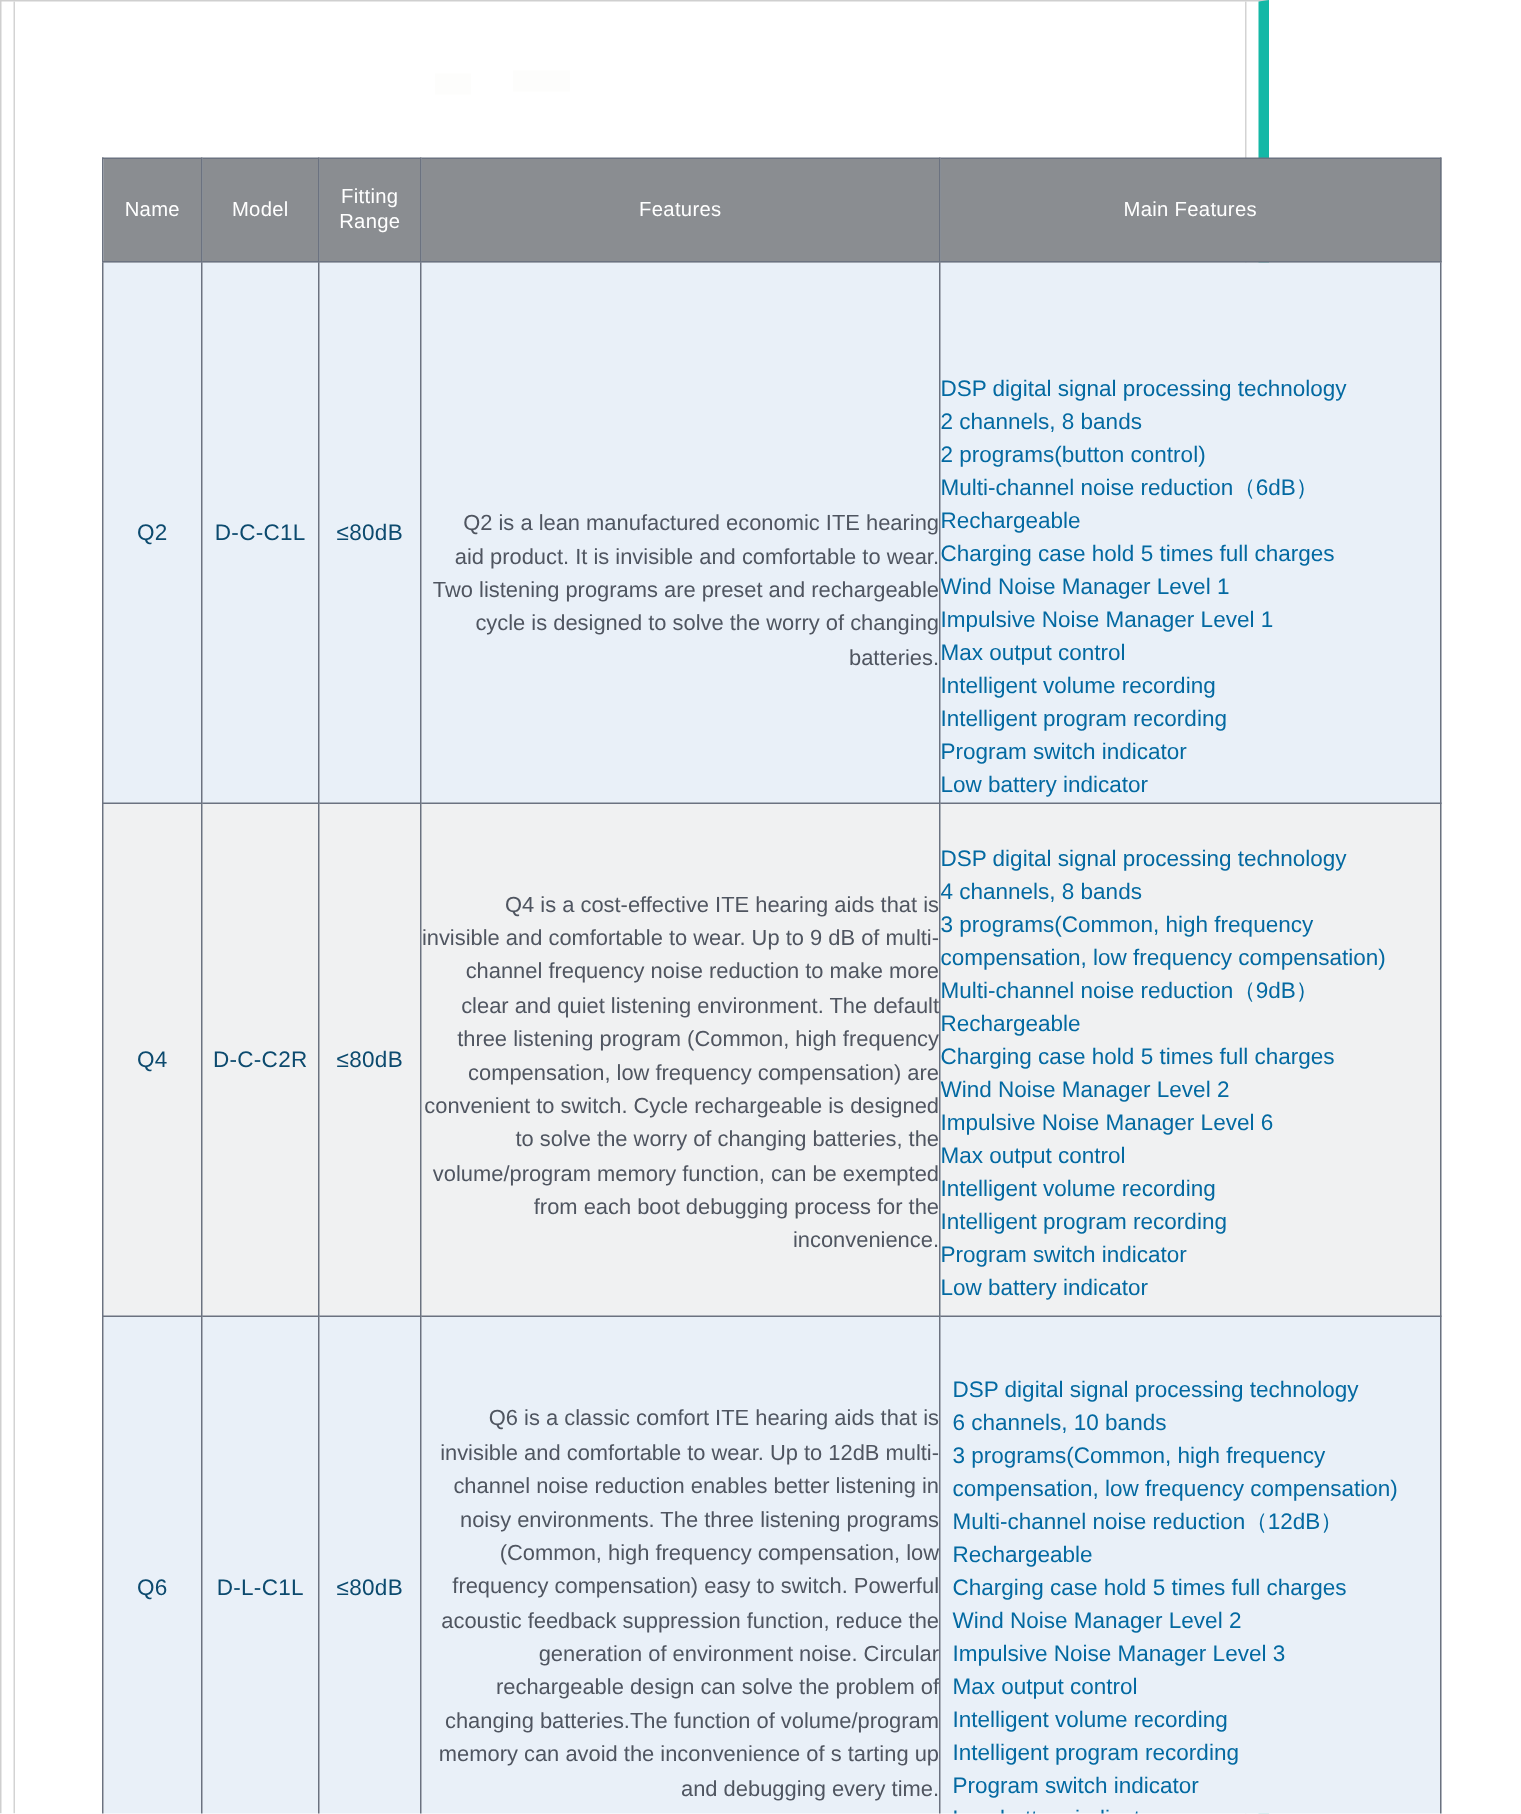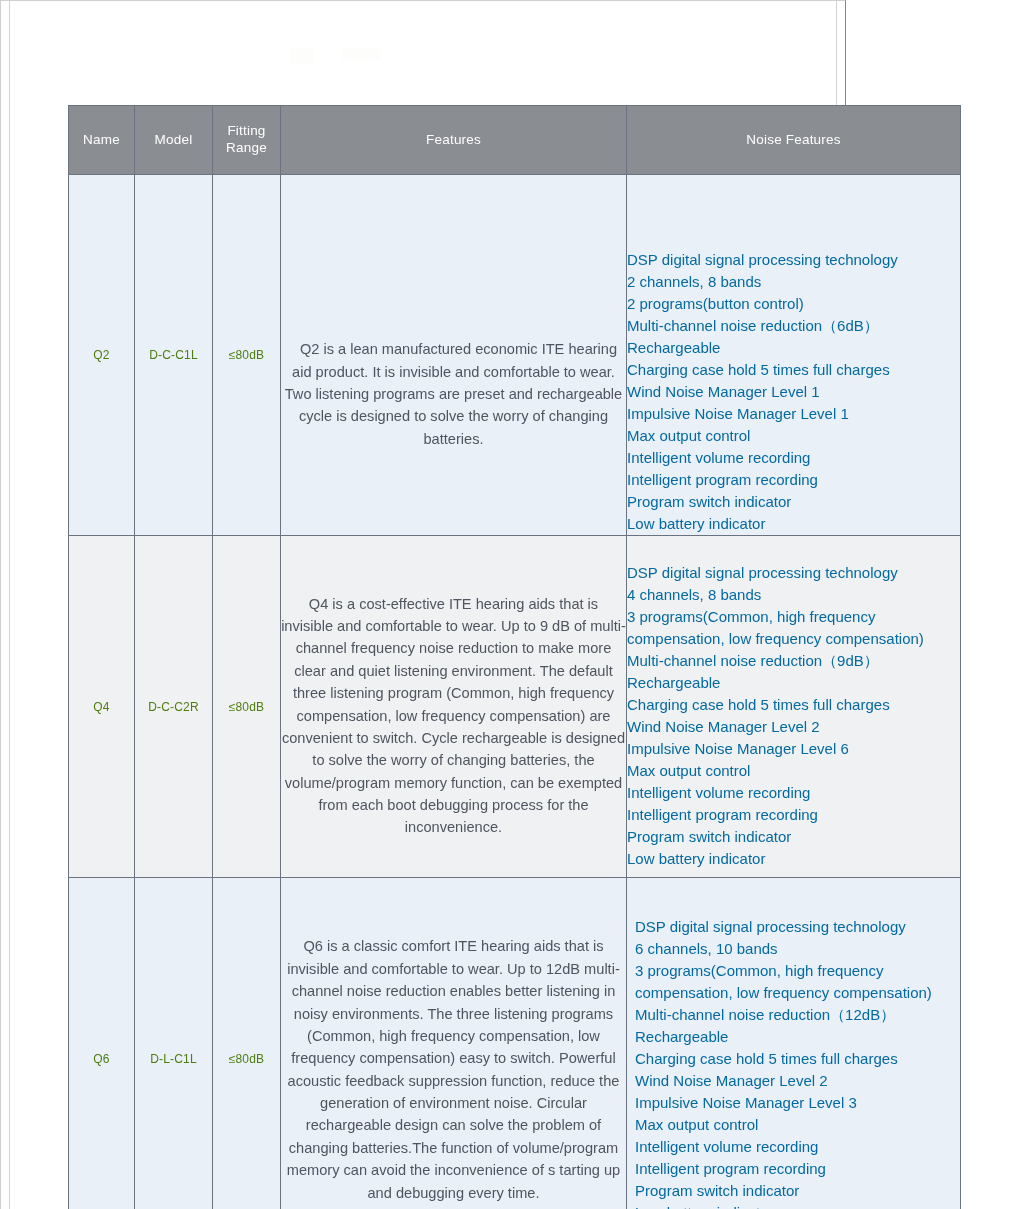--- a/index.html
+++ b/index.html
@@ -12,21 +12,21 @@
     background: #ffffff;
     font-family: "Liberation Sans", sans-serif;
     overflow: hidden;
   }
   .page {
     position: relative;
     width: 846px;
     height: 1209px;
     box-sizing: border-box;
     border-left: 1px solid #cfcfcf;
-    border-right: 1px solid #14b8a6;
+    border-right: 7px solid #14b8a6;
     border-top: 1px solid #cfcfcf;
     background: #ffffff;
   }
   .page-inner {
     position: absolute;
     left: 8px;
     top: 0px;
     right: 8px;
     bottom: 0px;
     border-left: 1px solid #d3d3d3;
@@ -77,31 +77,31 @@
   col.c-model  { width: 78px; }
   col.c-fit    { width: 68px; }
   col.c-over   { width: 346px; }
   col.c-feat   { width: 334px; }
 
   tbody tr.row-blue td { background: #e9f0f8; }
   tbody tr.row-gray td { background: #f0f1f2; }
 
   td.cell-name, td.cell-model, td.cell-fit {
     text-align: center;
-    font-size: 12px;
-    color: #4d7c0f;
+    font-size: 15px;
+    color: #0c4a6e;
     letter-spacing: 0.2px;
   }
   td.cell-overview {
     padding: 14px 14px 14px 16px;
     vertical-align: top;
     font-size: 14.6px;
     line-height: 1.535;
     color: #4f5560;
-    text-align: center;
+    text-align: right;
   }
   td.cell-overview .ov-text {
     display: block;
   }
   td.cell-overview.indent-first .ov-text {
     text-indent: 10px;
   }
   td.cell-features {
     padding: 13px 10px 13px 10px;
     vertical-align: top;
@@ -151,21 +151,21 @@
       </colgroup>
       <thead>
         <tr>
           <th>Name</th>
           <th>Model</th>
           <th>
             <span>Fitting</span><br>
             <span>Range</span>
           </th>
           <th>Features</th>
-          <th>Noise Features</th>
+          <th>Main Features</th>
         </tr>
       </thead>
       <tbody>
 
         <tr class="row-blue r1">
           <td class="cell-name">Q2</td>
           <td class="cell-model">D-C-C1L</td>
           <td class="cell-fit">≤80dB</td>
           <td class="cell-overview indent-first">
             <span class="ov-text">Q2 is a lean manufactured economic ITE hearing aid product. It is invisible and comfortable to wear. Two listening programs are preset and rechargeable cycle is designed to solve the worry of changing batteries.</span>

